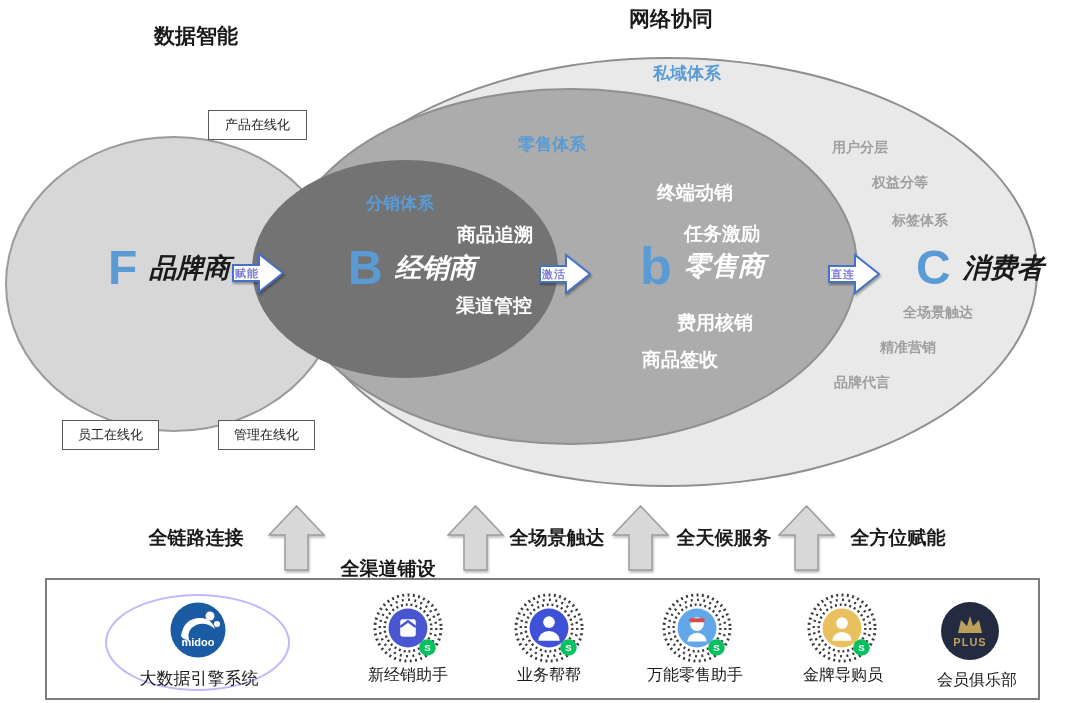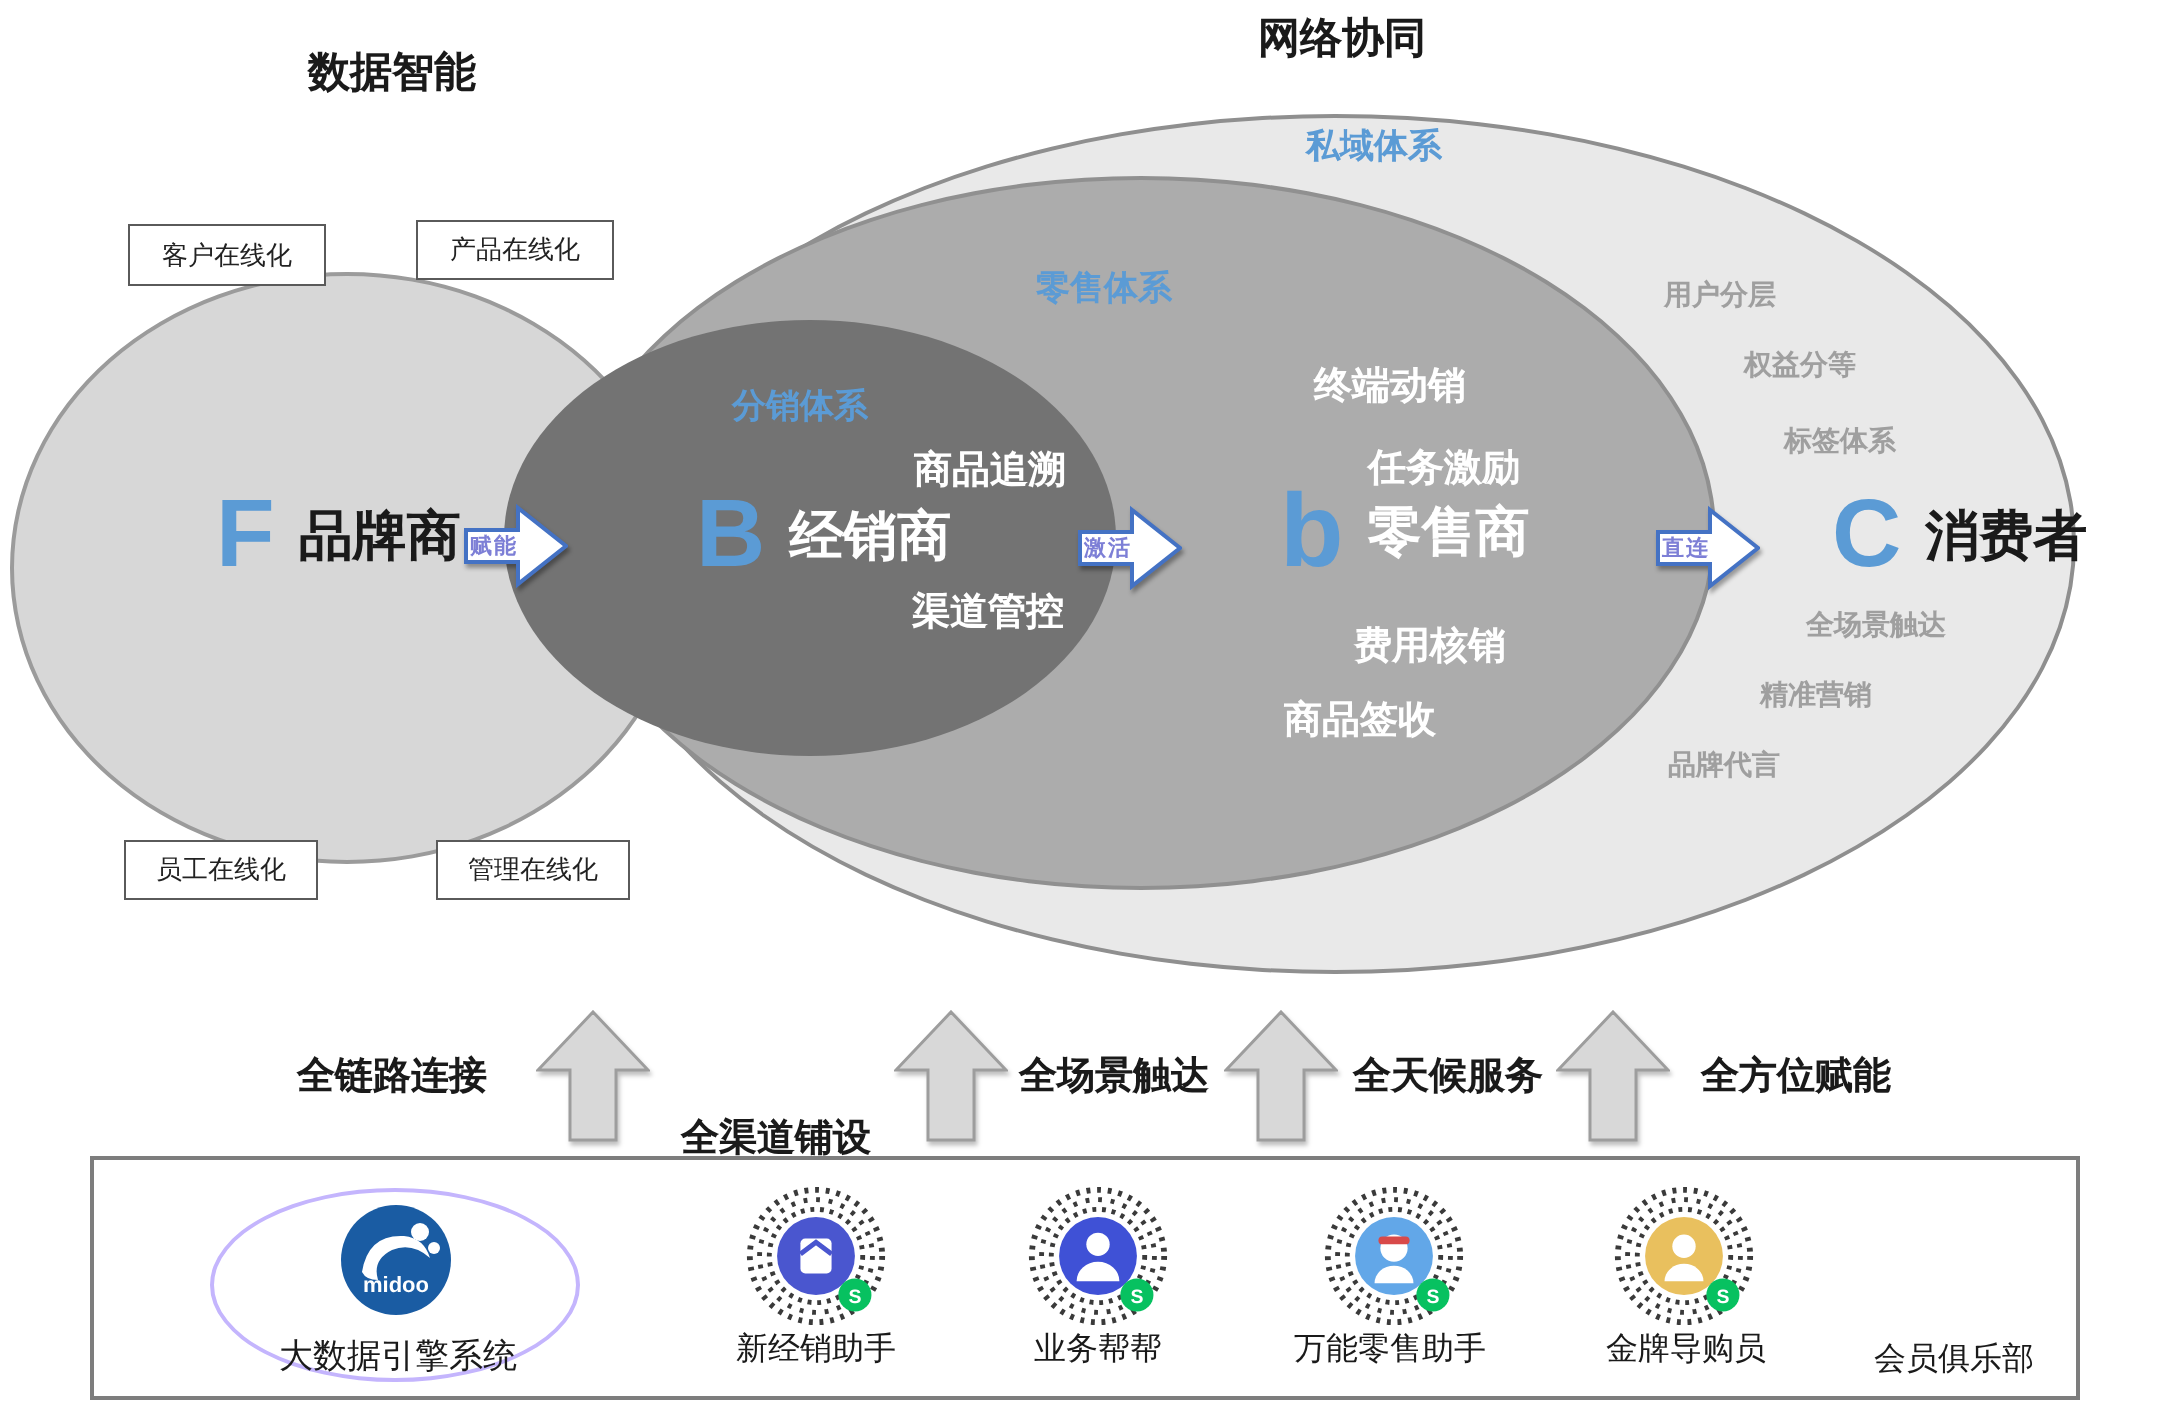--- a/index.html
+++ b/index.html
@@ -17,21 +17,21 @@
   .title { font-size:21px; color:#1a1a1a; }
   .blue  { font-size:17px; color:#5b9bd5; }
   .white { font-size:19px; color:#ffffff;text-align:right; }
   .grey  { font-size:14px; color:#9f9f9f; }
 
   .obox { position:absolute; background:#fff; border:1px solid #5a5a5a; display:flex; align-items:center;
           justify-content:center; font-size:13px; color:#222; z-index:30; }
 
   .entity { position:absolute; display:flex; align-items:center; gap:12px; z-index:25; }
   .entity .letter { font-size:48px; font-weight:bold; color:#5b9bd5; line-height:1; }
-  .entity .name   { font-size:27px; font-weight:bold; }
+  .entity .name   { font-size:27px; font-weight:bold;font-style:italic; }
   .name-dark  { color:#1a1a1a; }
   .name-light { color:#ffffff; }
 
   .flow-arrow { position:absolute; width:52px; height:44px; z-index:26; }
   .flow-arrow svg { filter:drop-shadow(1px 2px 1px rgba(0,0,0,.35)); }
   .flow-arrow .flbl { position:absolute; left:3px; top:50%; transform:translateY(-50%);
                       font-size:11px; font-weight:bold; color:#7d7fd6; letter-spacing:1px; }
 
   .up-arrow { position:absolute; width:57px; height:66px; z-index:10; }
   .up-arrow svg { filter:drop-shadow(1px 2px 1px rgba(0,0,0,.25)); }
@@ -57,21 +57,20 @@
   <div class="ellipse el-retail"></div>
   <div class="ellipse el-dist"></div>
 
   <div class="lbl title" style="left:196px;top:36px;">数据智能</div>
   <div class="lbl title" style="left:671px;top:19px;">网络协同</div>
 
   <div class="lbl blue" style="left:687px;top:73px;">私域体系</div>
   <div class="lbl blue" style="left:552px;top:144px;">零售体系</div>
   <div class="lbl blue" style="left:400px;top:203px;">分销体系</div>
 
-  <div class="obox" style="left:64px;top:112px;width:97px;height:29px;">客户在线化</div>
   <div class="obox" style="left:208px;top:110px;width:97px;height:28px;">产品在线化</div>
   <div class="obox" style="left:62px;top:420px;width:95px;height:28px;">员工在线化</div>
   <div class="obox" style="left:218px;top:420px;width:95px;height:28px;">管理在线化</div>
 
   <div class="entity" style="left:108px;top:244px;">
     <span class="letter">F</span>
     <span class="name name-dark">品牌商</span>
   </div>
   <div class="entity" style="left:348px;top:244px;">
     <span class="letter">B</span>
@@ -210,16 +209,23 @@
         <circle cx="37" cy="37" r="24" fill="none" stroke="#3a3a3a" stroke-width="2.5" stroke-dasharray="2 3"></circle>
         <circle cx="37" cy="37" r="20" fill="#e9c05e"></circle>
         <circle cx="37" cy="32" r="6" fill="#ffffff"></circle>
         <path d="M27,50 a10,9 0 0 1 20,0 z" fill="#ffffff"></path>
         <circle cx="57" cy="57" r="8.5" fill="#07c160"></circle>
         <text x="57" y="61" text-anchor="middle" font-size="10" font-weight="bold" fill="#ffffff">S</text>
       </svg>
     </div>
     <div class="app-label" style="left:796px;top:95px;">金牌导购员</div>
 
+    <div class="club-circle" style="left:893px;top:21px;">
+      <svg width="60" height="60" viewBox="0 0 60 60">
+        <circle cx="30" cy="30" r="29" fill="#222b40"></circle>
+        <path d="M18,32 L21,19 L27,25 L30,15 L33,25 L39,19 L42,32 Z" fill="#bda05e"></path>
+        <text x="30" y="45" text-anchor="middle" font-size="11" font-weight="bold" letter-spacing="1" fill="#bda05e">PLUS</text>
+      </svg>
+    </div>
     <div class="app-label" style="left:930px;top:100px;">会员俱乐部</div>
 
   </div>
 </div>
 
 </body></html>

